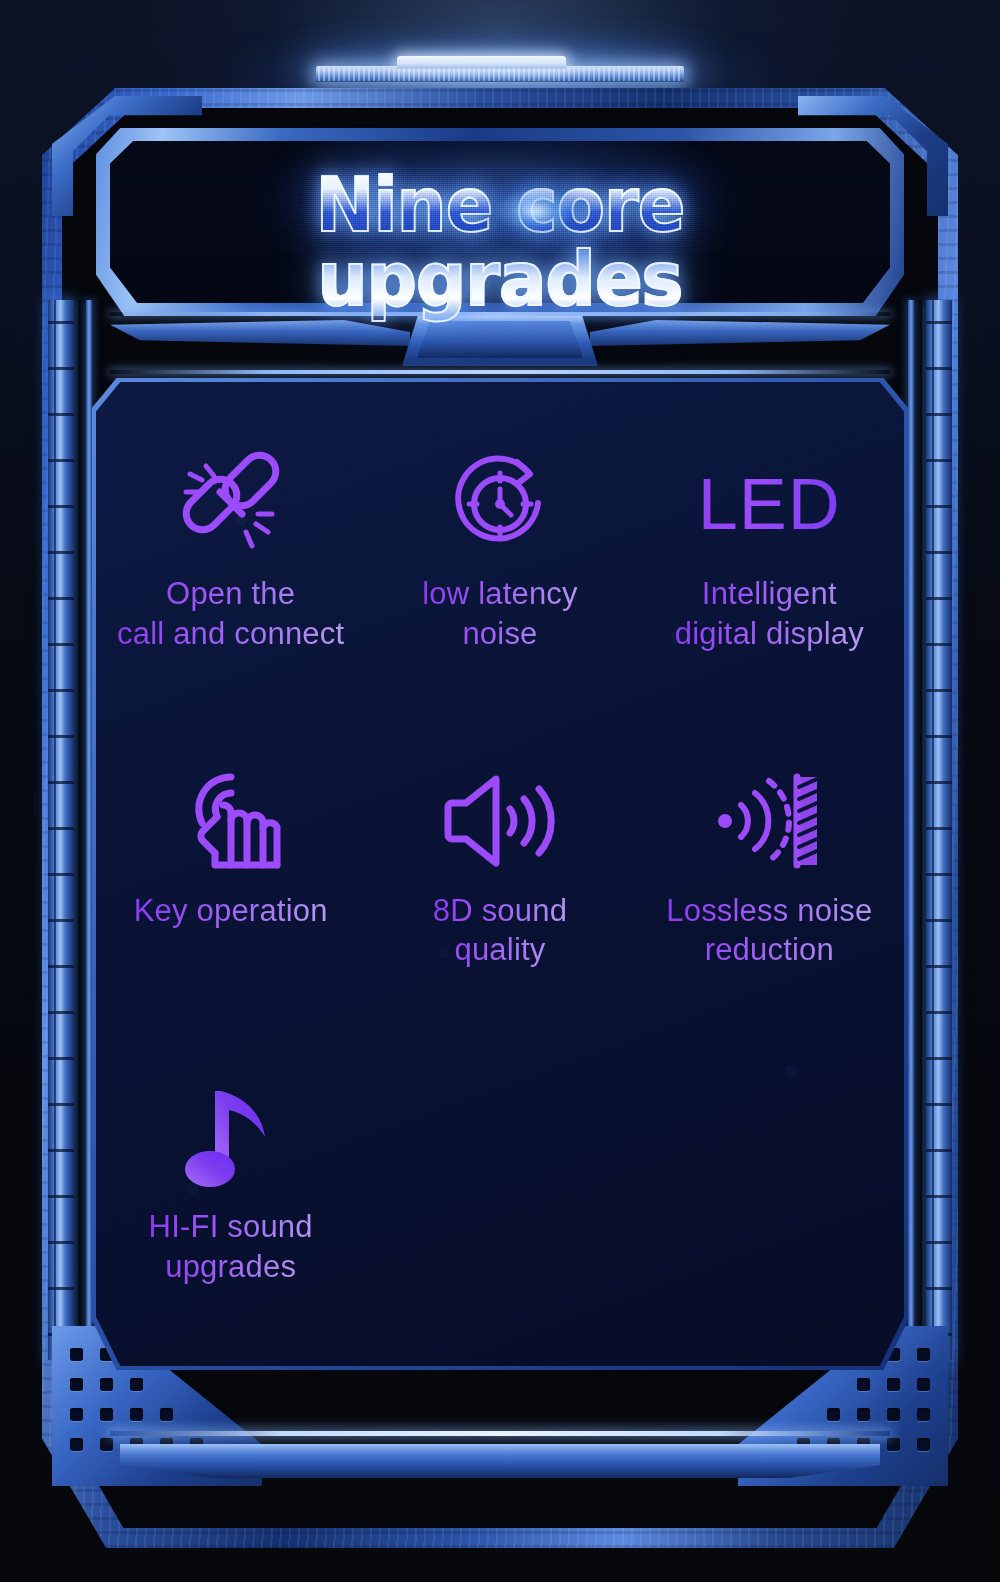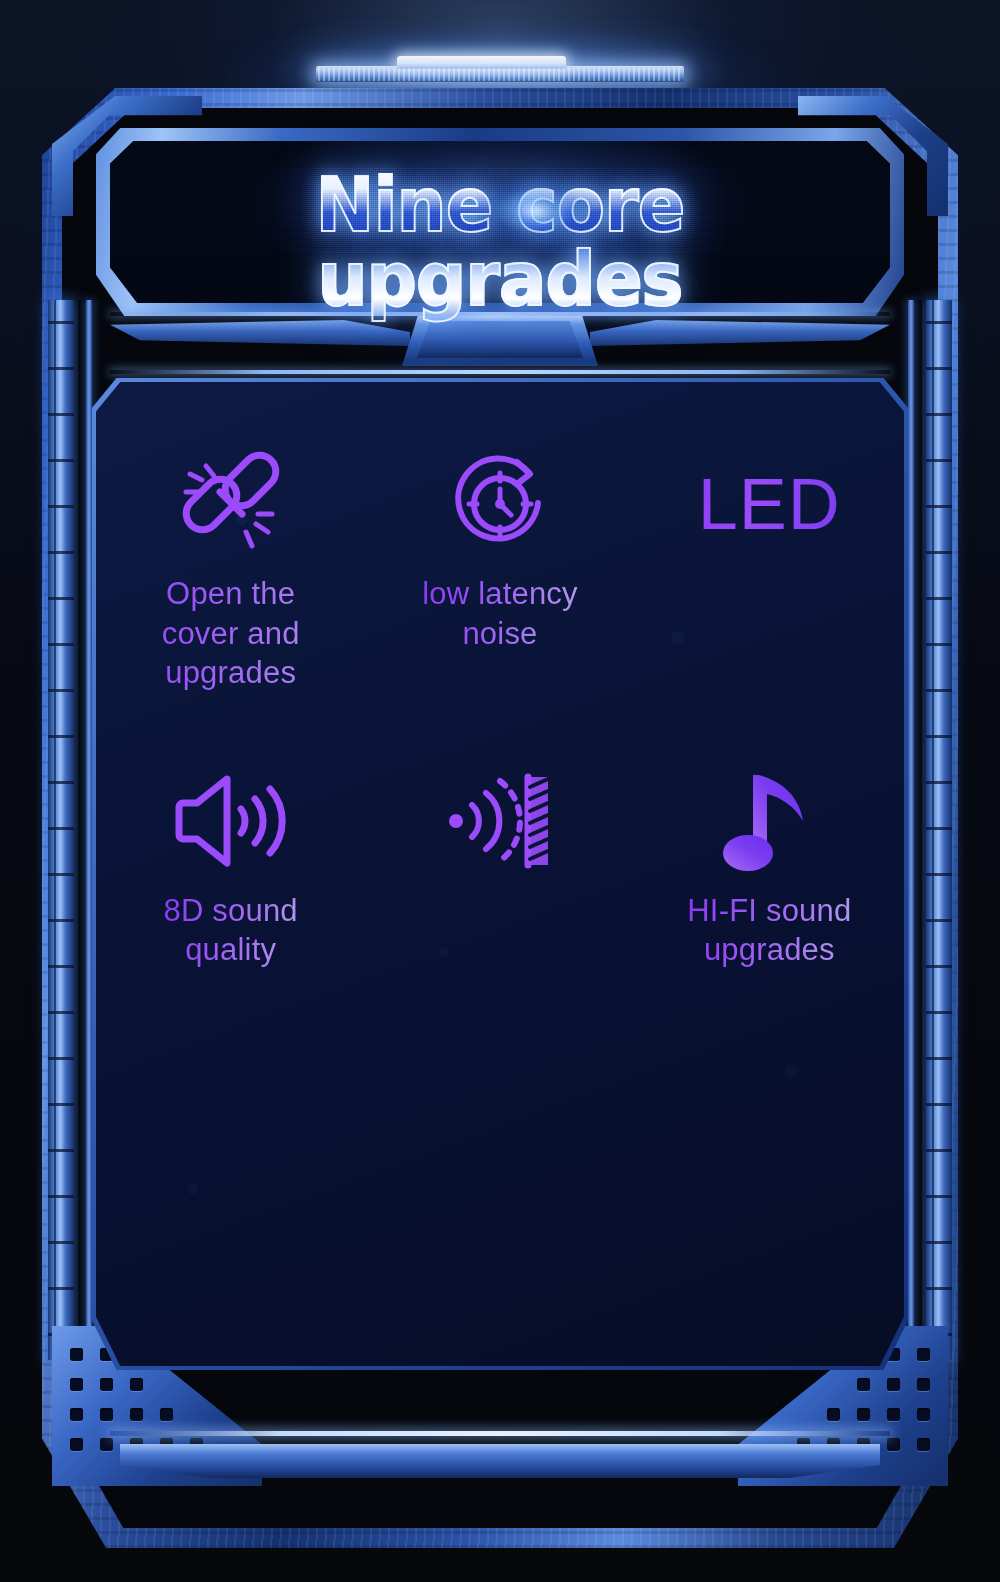--- a/index.html
+++ b/index.html
@@ -458,21 +458,21 @@
             <path d="M30 14 L38 24"></path>
             <path d="M14 22 L26 28"></path>
             <path d="M10 40 L24 40"></path>
             <path d="M82 62 L96 62"></path>
             <path d="M80 72 L92 80"></path>
             <path d="M70 80 L76 94"></path>
           </g>
         </svg>
       </div>
       <div class="cell-label">Open the
-cover and upgrades</div>
+call and connect</div>
     </div>
 
     <div class="cell">
       <div class="icon-box">
         <svg width="106" height="106" viewBox="0 0 106 106" fill="none" stroke="#9b4bfb" stroke-width="6" stroke-linecap="round" stroke-linejoin="round">
           <path d="M82 22 A40 40 0 1 0 91 52"></path>
           <path d="M70 11 L83 23 L70 33"></path>
           <circle cx="53" cy="53" r="26"></circle>
           <circle cx="53" cy="53" r="5" fill="#9b4bfb" stroke="none"></circle>
           <path d="M53 53 L53 38" stroke-width="5"></path>
@@ -486,22 +486,39 @@
         </svg>
       </div>
       <div class="cell-label">low latency
 noise</div>
     </div>
 
     <div class="cell">
       <div class="icon-box">
         <span class="led-glyph">LED</span>
       </div>
-    </div>
-
+      <div class="cell-label">Intelligent
+digital display</div>
+    </div>
+
+    <div class="cell">
+      <div class="icon-box">
+        <svg width="104" height="104" viewBox="0 0 104 104" fill="none" stroke="#9b4bfb" stroke-width="7" stroke-linecap="round" stroke-linejoin="round">
+          <path d="M52 8 a32 32 0 0 0 -29 46"></path>
+          <path d="M52 24 a16 16 0 0 0 -14 23"></path>
+          <path d="M44 36 a8 8 0 0 1 8 8 L52 96"></path>
+          <path d="M52 52 a8 8 0 0 1 16 0 L68 96"></path>
+          <path d="M68 54 a8 8 0 0 1 16 0 L84 96"></path>
+          <path d="M84 58 a8 8 0 0 1 14 0 L98 96"></path>
+          <path d="M38 48 L24 62 a7 7 0 0 0 0 10 L36 84"></path>
+          <path d="M36 84 L36 96 L98 96"></path>
+        </svg>
+      </div>
+      <div class="cell-label">Key operation</div>
+    </div>
 
     <div class="cell">
       <div class="icon-box">
         <svg width="112" height="96" viewBox="0 0 112 96" fill="none" stroke="#9b4bfb" stroke-width="7" stroke-linecap="round" stroke-linejoin="round">
           <path d="M52 6 L22 30 L8 30 a4 4 0 0 0 -4 4 L4 62 a4 4 0 0 0 4 4 L22 66 L52 90 Z"></path>
           <path d="M66 36 a20 20 0 0 1 0 24"></path>
           <path d="M80 26 a34 34 0 0 1 0 44"></path>
           <path d="M95 16 a48 48 0 0 1 0 64"></path>
         </svg>
       </div>
@@ -522,20 +539,22 @@
             <path d="M86 16 L104 8"></path>
             <path d="M86 28 L104 20"></path>
             <path d="M86 40 L104 32"></path>
             <path d="M86 52 L104 44"></path>
             <path d="M86 64 L104 56"></path>
             <path d="M86 76 L104 68"></path>
             <path d="M86 88 L104 80"></path>
           </g>
         </svg>
       </div>
+      <div class="cell-label">Lossless noise
+reduction</div>
     </div>
 
 
 
     <div class="cell">
       <div class="icon-box">
         <svg width="96" height="108" viewBox="0 0 96 108" fill="none">
           <defs>
             <linearGradient id="noteGrad" x1="0" y1="1" x2="1" y2="0">
               <stop offset="0%" stop-color="#a96df5"></stop>

